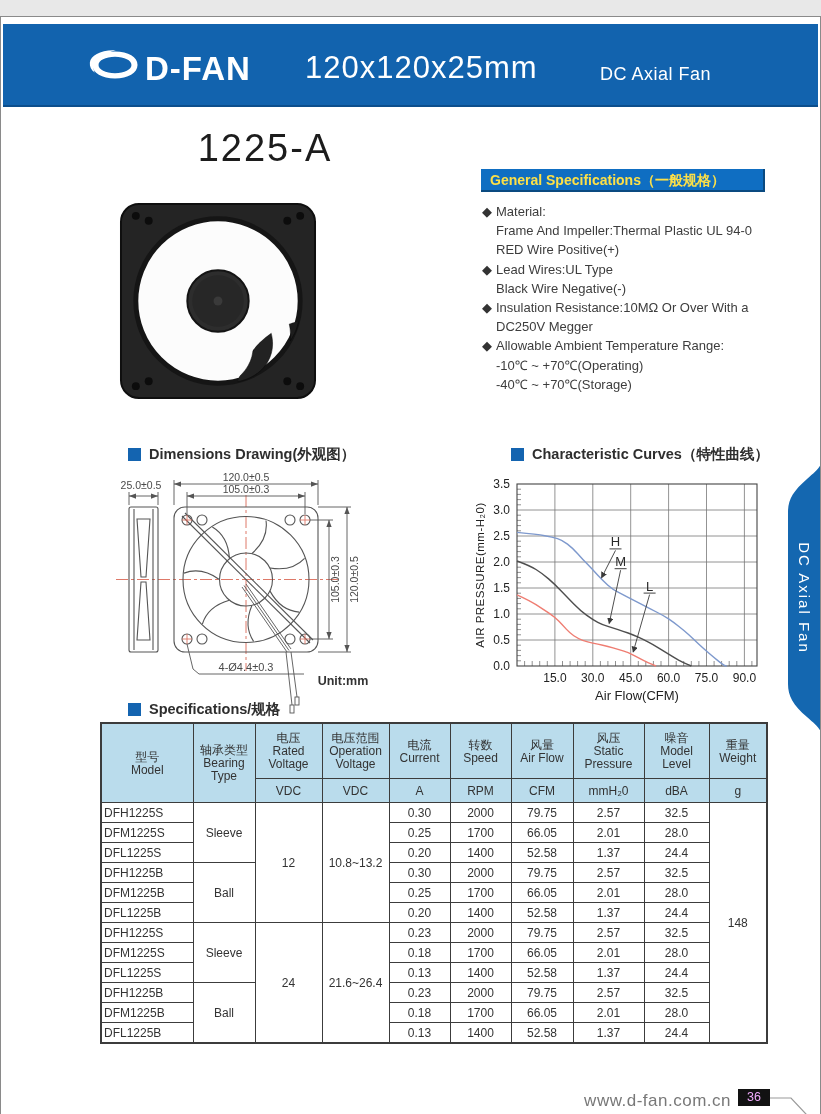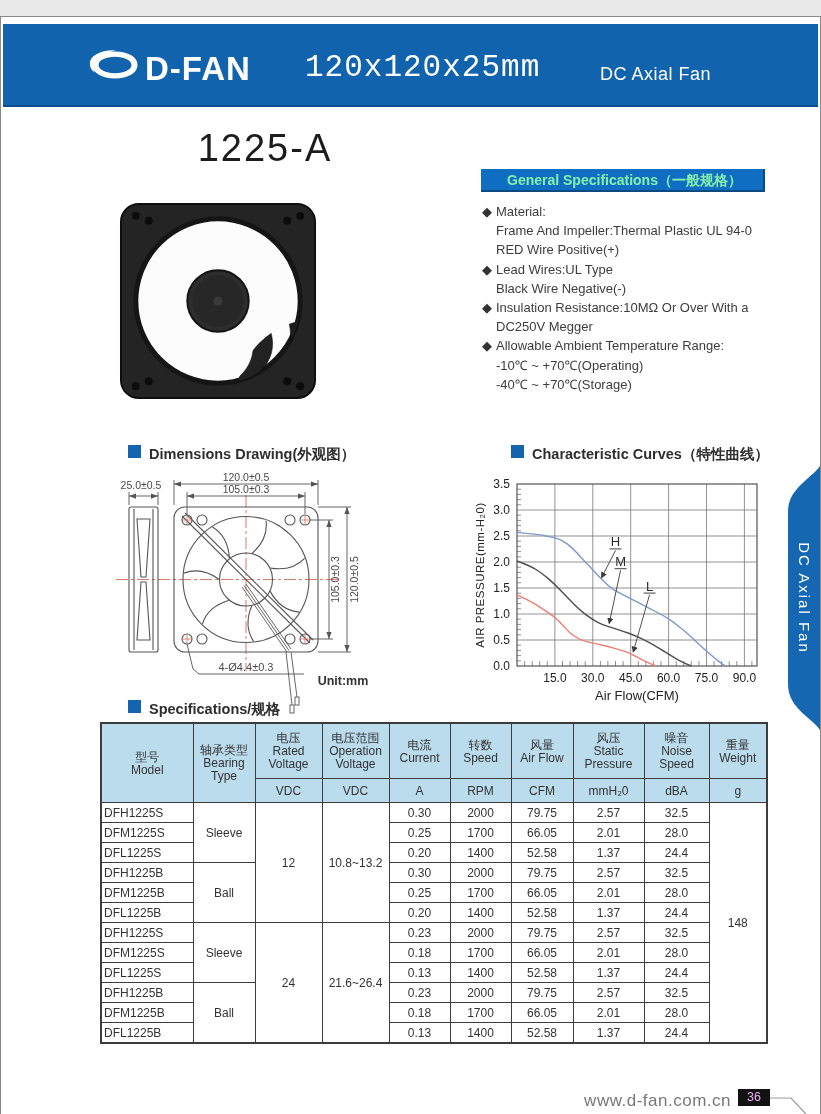--- a/index.html
+++ b/index.html
@@ -5,36 +5,36 @@
   html,body{margin:0;padding:0;background:#e8e8e8;}
   .page{position:relative;width:821px;height:1114px;margin:16px auto;background:#ffffff;
         border:1px solid #8a8a8a;box-sizing:border-box;overflow:hidden;
         font-family:"Liberation Sans", sans-serif;color:#3d3d3d;}
   
   .banner{position:absolute;left:2px;top:7px;right:2px;height:81px;background:#1263ae;
           border-bottom:2px solid #0c4e8c;}
   .banner .logo{position:absolute;left:86px;top:24px;}
   .banner .brand{position:absolute;left:142px;top:26px;font-size:33px;font-weight:bold;
                  color:#fff;letter-spacing:1px;}
-  .banner .size{position:absolute;left:302px;top:26px;font-size:31px;color:#fff;letter-spacing:1px;font-family:Liberation Mono, monospace;}
+  .banner .size{position:absolute;left:302px;top:26px;font-size:31px;color:#fff;letter-spacing:1px;}
   .banner .subtitle{position:absolute;left:597px;top:40px;font-size:18px;color:#fff;letter-spacing:0.5px;}
   
   .model-title{position:absolute;left:154px;top:110px;width:220px;text-align:center;
                font-size:38px;color:#1c1c1c;letter-spacing:2px;}
   .fan-photo{position:absolute;left:118px;top:184px;}
   
   .gs-bar{position:absolute;left:480px;top:152px;width:284px;height:23px;background:#0f6ec2;
-          border-right:2px solid #0a4a80;border-bottom:2px solid #0a4a80;color:#86efac;
-          font-size:14px;font-weight:bold;line-height:23px;padding-left:26px;box-sizing:border-box;}
+          border-right:2px solid #0a4a80;border-bottom:2px solid #0a4a80;color:#fde047;
+          font-size:14px;font-weight:bold;line-height:23px;padding-left:9px;box-sizing:border-box;}
   .gs-list{position:absolute;left:481px;top:185px;width:300px;font-size:13px;color:#3d3d3d;}
   .spec-line{line-height:19.2px;white-space:nowrap;}
   .spec-line .diamond{display:inline-block;width:14px;color:#333;}
   .spec-line.cont{padding-left:14px;}
   
-  .sec-head{position:absolute;display:flex;align-items:flex-start;gap:8px;font-size:14.5px;
+  .sec-head{position:absolute;display:flex;align-items:center;gap:8px;font-size:14.5px;
             font-weight:bold;color:#2e2e2e;padding-left:31px;}
   .sec-head .sq{width:13px;height:13px;background:#1464b0;flex:0 0 auto;}
   #sec-dims{left:96px;top:428px;}
   #sec-curves{left:479px;top:428px;}
   #sec-specs{left:96px;top:683px;}
   .drawing{position:absolute;left:95px;top:452px;}
   .chart{position:absolute;left:472px;top:455px;}
   
   table.spec{position:absolute;left:99px;top:705px;width:666px;border-collapse:collapse;
              table-layout:fixed;font-size:12px;color:#333;background:#fff;}
@@ -385,21 +385,21 @@
           <th>
             <span class="cn">风量</span>
             <span class="en">Air Flow</span>
           </th>
           <th>
             <span class="cn">风压</span>
             <span class="en">Static Pressure</span>
           </th>
           <th>
             <span class="cn">噪音</span>
-            <span class="en">Noise Speed</span>
+            <span class="en">Model Level</span>
           </th>
           <th>
             <span class="cn">重量</span>
             <span class="en">Weight</span>
           </th>
         </tr>
         <tr class="r2">
           <th>VDC</th>
           <th>VDC</th>
           <th>A</th>

